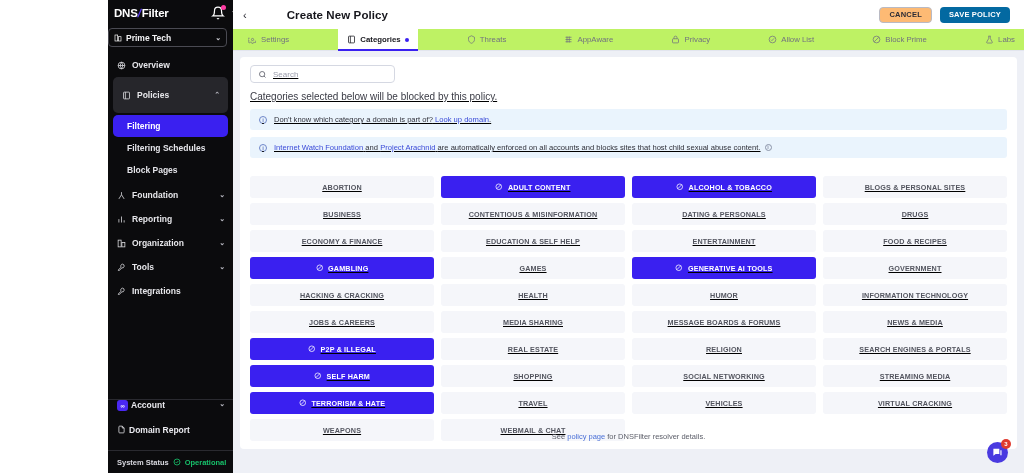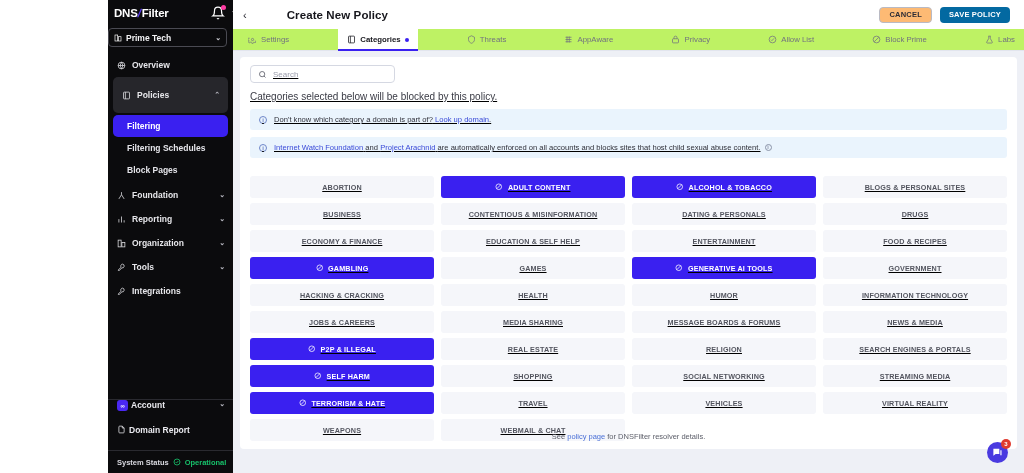--- a/index.html
+++ b/index.html
@@ -526,21 +526,21 @@
               </svg>
               <span>TERRORISM &amp; HATE</span>
             </div>
             <div class="cat">
               <span>TRAVEL</span>
             </div>
             <div class="cat">
               <span>VEHICLES</span>
             </div>
             <div class="cat">
-              <span>VIRTUAL REALITY</span>
+              <span>VIRTUAL CRACKING</span>
             </div>
             <div class="cat">
               <span>WEAPONS</span>
             </div>
             <div class="cat">
               <span>WEBMAIL &amp; CHAT</span>
             </div>
             <div class="cat empty"></div>
           </div>
 

